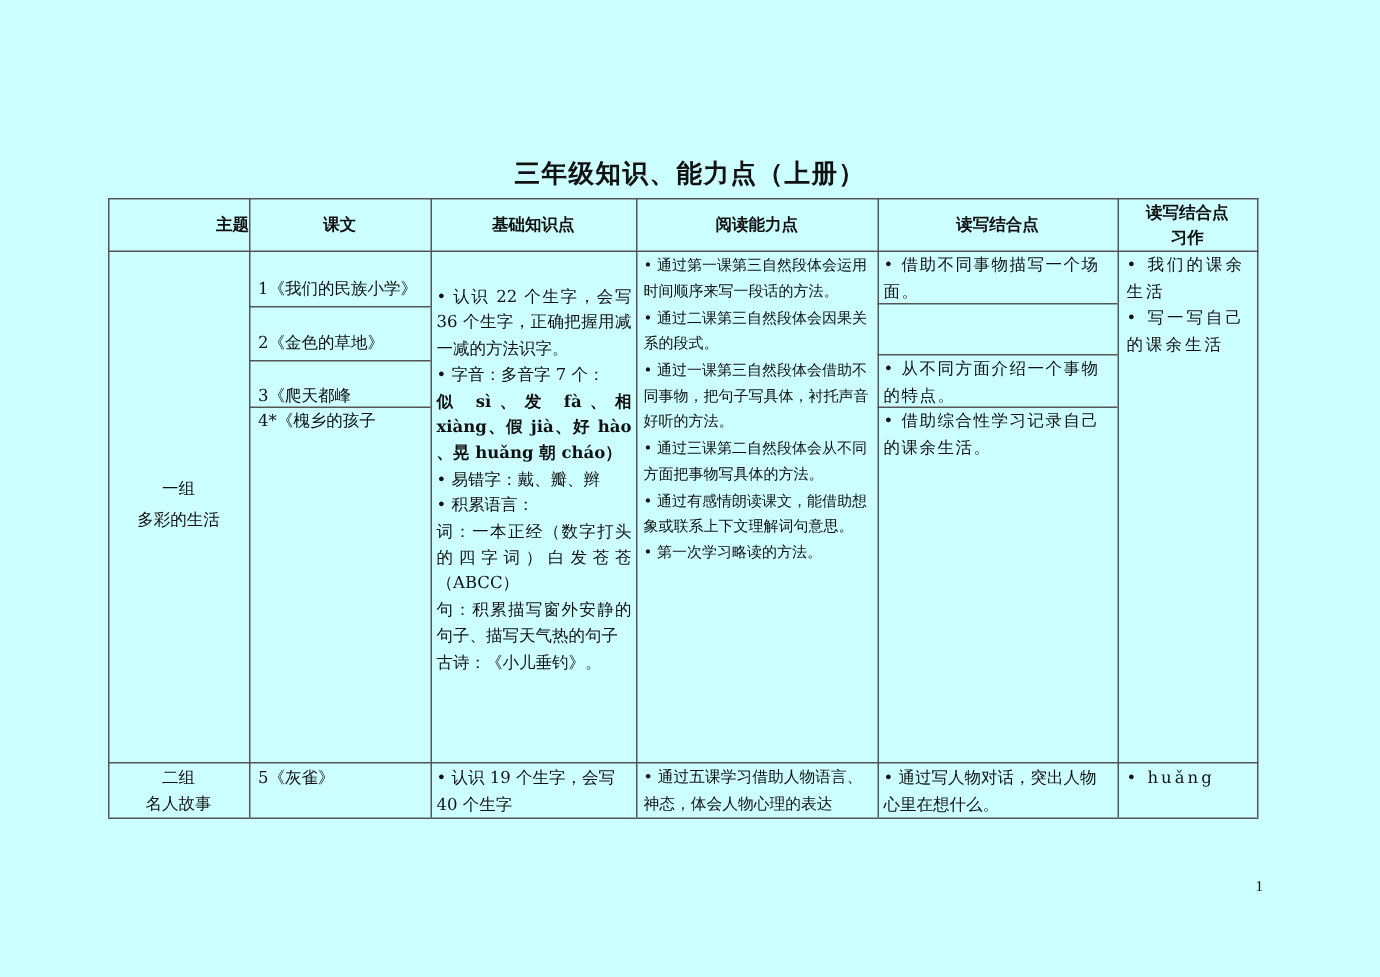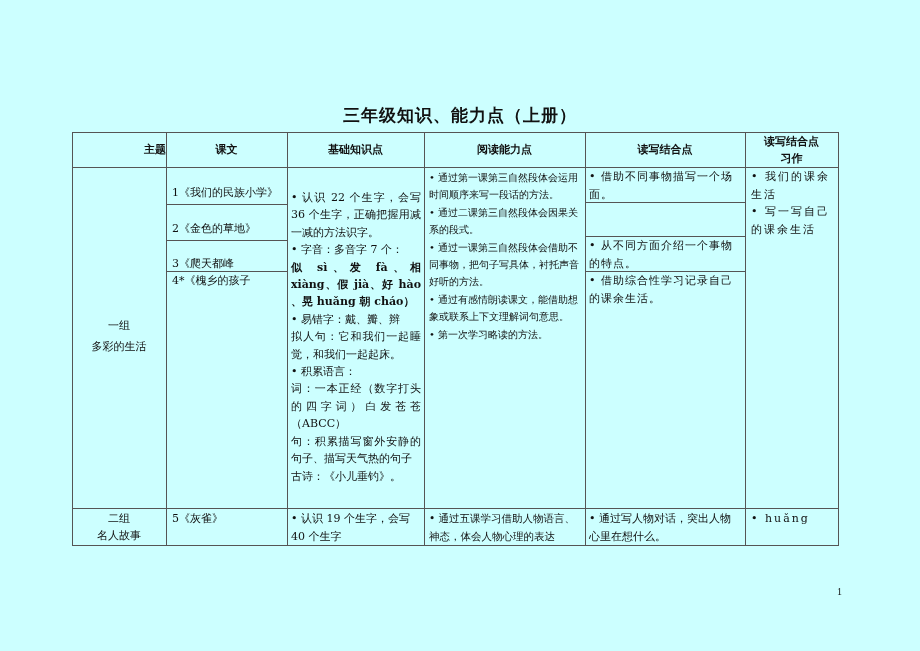--- a/index.html
+++ b/index.html
@@ -70,31 +70,31 @@
   <div class="lesson" style="left:166px; width:121px; top:185px;">1《我们的民族小学》</div>
   <div class="lesson" style="left:166px; width:121px; top:221px;">2《金色的草地》</div>
   <div class="lesson" style="left:166px; width:121px; top:256px;">3《爬天都峰</div>
   <div class="lesson" style="left:166px; width:121px; top:273px;">4*《槐乡的孩子</div>
 
   <div class="cell just" style="left:287px; width:137px; top:167px; font-size:11px; line-height:17.4px; padding:2px 3px 0 4px;">
     <p class="p">• 认识 22 个生字，会写 36 个生字，正确把握用减一减的方法识字。</p>
     <p class="p">• 字音：多音字 7 个：</p>
     <p class="p bold">似 sì、发 fà、相 xiàng、假 jià、好 hào 、晃 huǎng 朝 cháo）</p>
     <p class="p">• 易错字：戴、瓣、辫</p>
-    <p class="p">拟人句：它和我们一起睡觉，和我们一起起床。</p>
     <p class="p">• 积累语言：</p>
     <p class="p">词：一本正经（数字打头的四字词）白发苍苍（ABCC）</p>
     <p class="p">句：积累描写窗外安静的句子、描写天气热的句子</p>
     <p class="p">古诗：《小儿垂钓》。</p>
   </div>
 
   <div class="cell" style="left:424px; width:161px; top:167px; font-size:10px; line-height:17.4px; padding:2px 3px 0 5px;">
     <p class="p">• 通过第一课第三自然段体会运用时间顺序来写一段话的方法。</p>
     <p class="p">• 通过二课第三自然段体会因果关系的段式。</p>
     <p class="p">• 通过一课第三自然段体会借助不同事物，把句子写具体，衬托声音好听的方法。</p>
+    <p class="p">• 通过三课第二自然段体会从不同方面把事物写具体的方法。</p>
     <p class="p">• 通过有感情朗读课文，能借助想象或联系上下文理解词句意思。</p>
     <p class="p">• 第一次学习略读的方法。</p>
   </div>
 
   <div class="cell" style="left:585px; width:160px; top:167px; height:35px; padding:1px 4px; letter-spacing:1px;">• 借助不同事物描写一个场面。</div>
   <div class="cell" style="left:585px; width:160px; top:202px; height:34px;"></div>
   <div class="cell" style="left:585px; width:160px; top:236px; height:35px; padding:1px 4px; letter-spacing:1px;">• 从不同方面介绍一个事物的特点。</div>
   <div class="cell" style="left:585px; width:160px; top:271px; height:40px; padding:1px 4px; letter-spacing:1px;">• 借助综合性学习记录自己的课余生活。</div>
 
   <div class="cell" style="left:745px; width:93px; top:167px; padding:1px 6px; letter-spacing:2px;">

